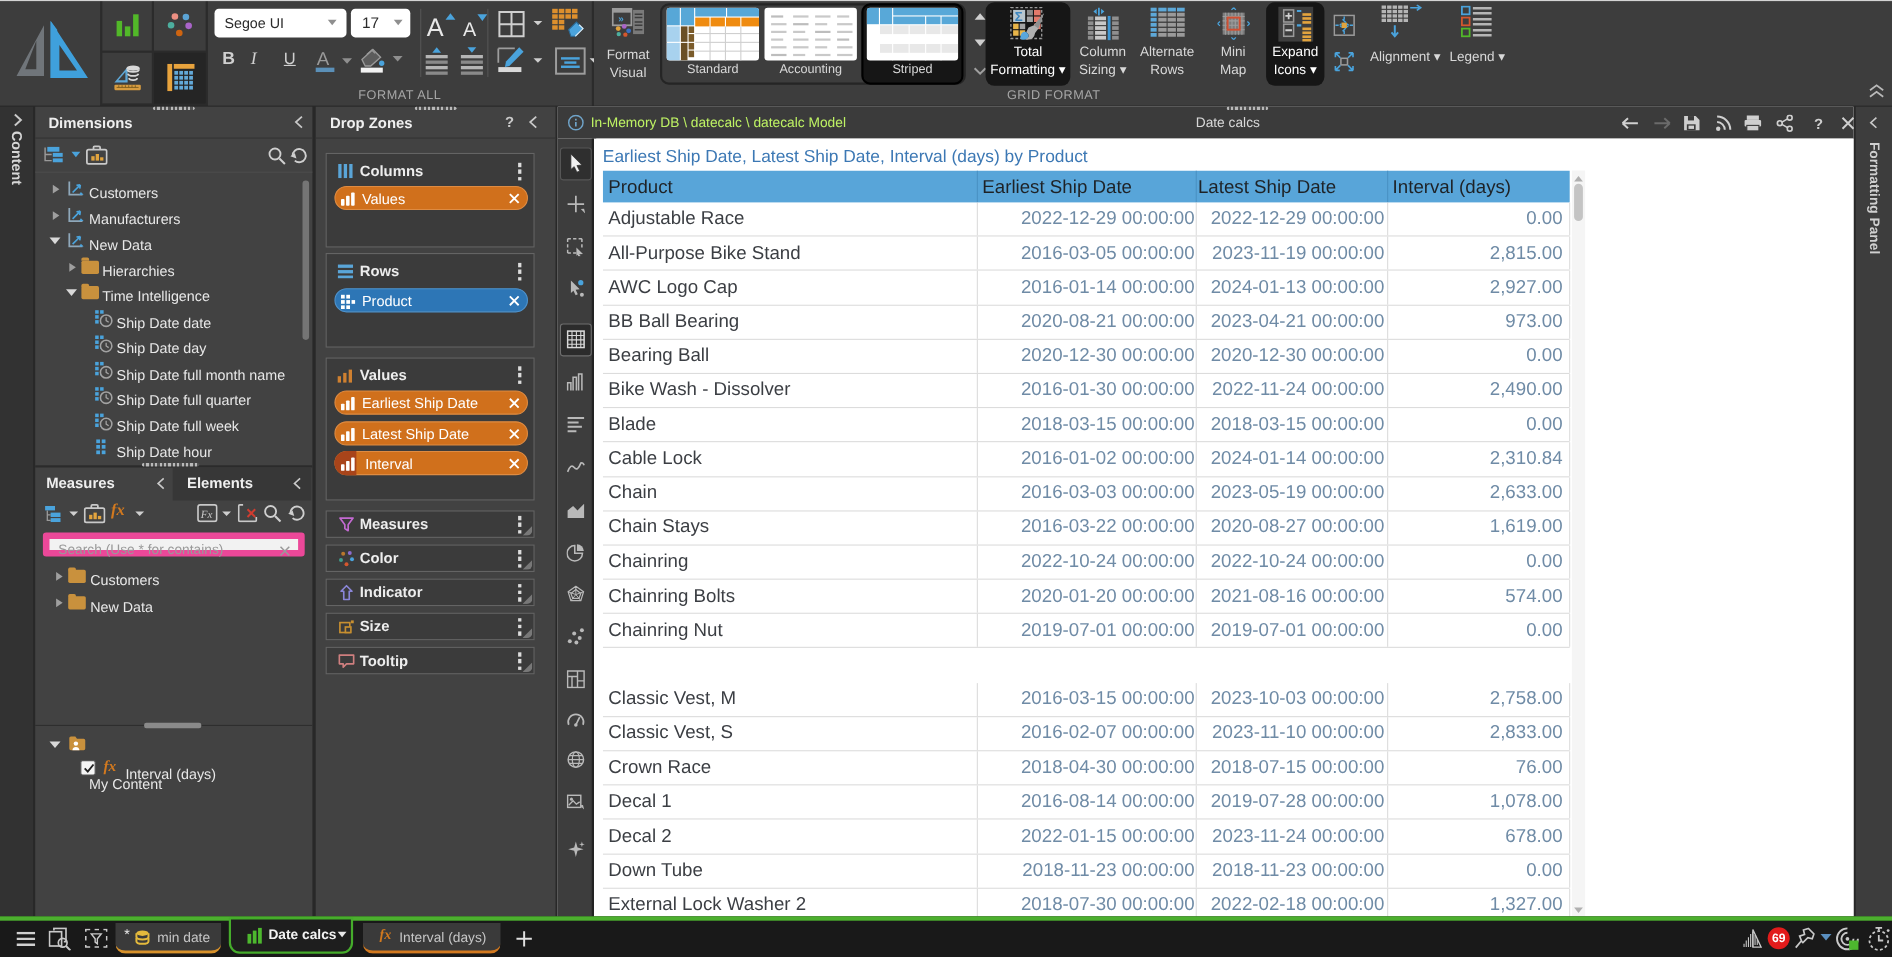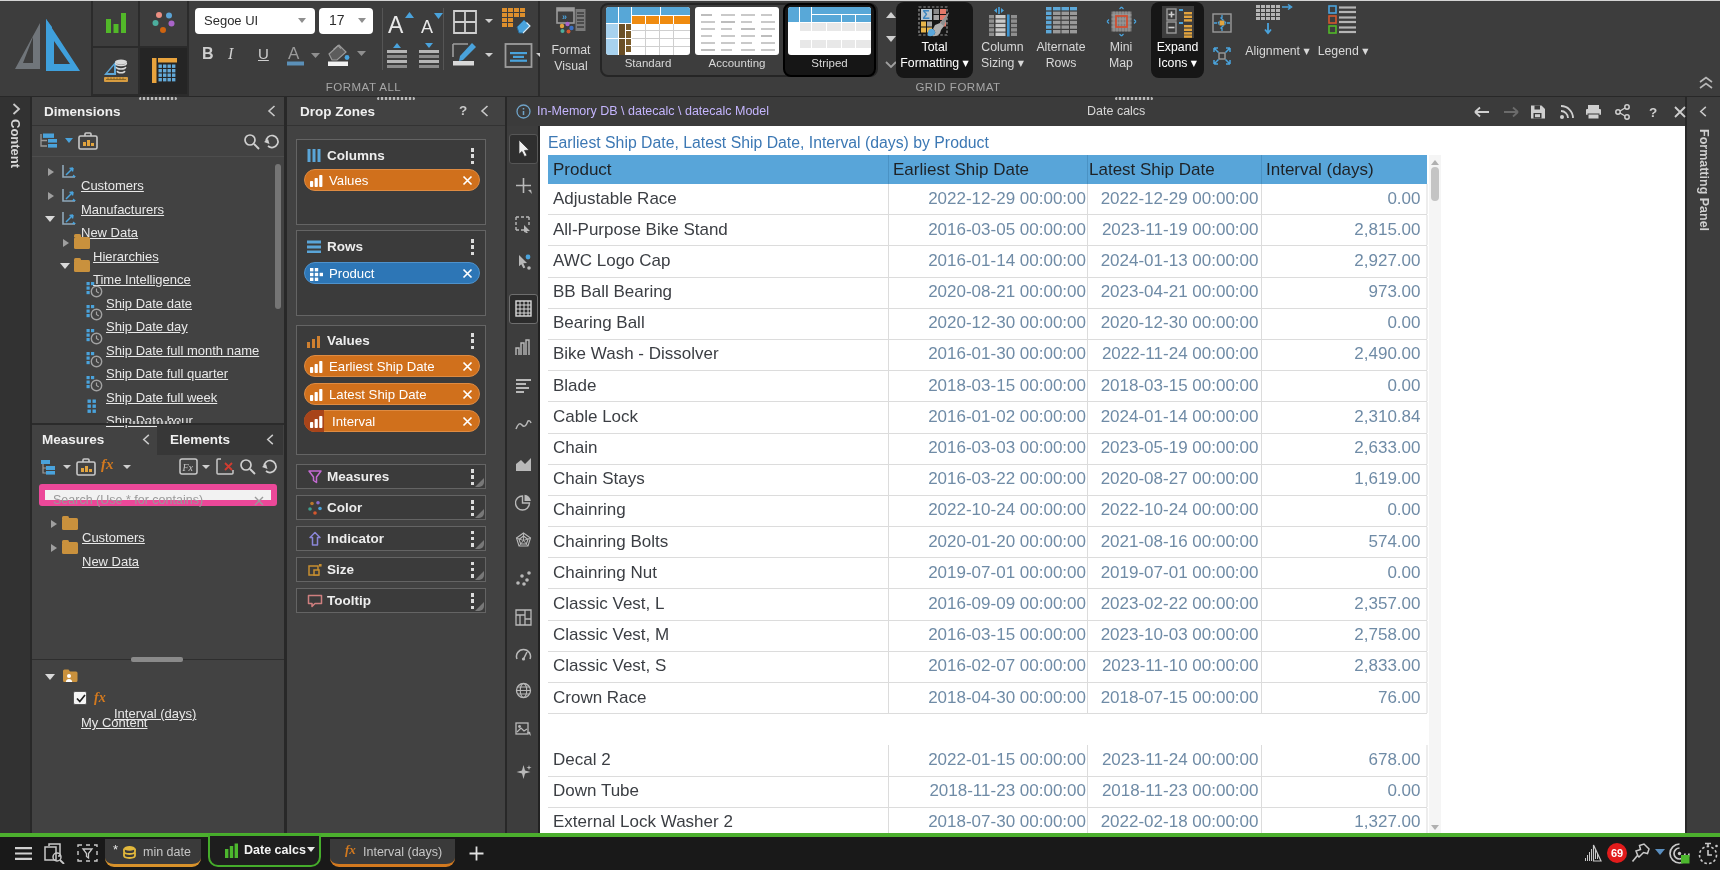--- a/index.html
+++ b/index.html
@@ -24,21 +24,21 @@
   
   #taskbar { position:absolute; left:0; top:833px; width:1720px; height:37px; background:#191919;
     border-top:4px solid #4caf2e; }
 
   .vtext { writing-mode:vertical-rl; color:#c9c9c9; font-size:12px; }
   .caret { width:0; height:0; border-left:4.5px solid transparent; border-right:4.5px solid transparent; border-top:5px solid #8f8f8f; }
   .caret-w { width:0; height:0; border-left:4px solid transparent; border-right:4px solid transparent; border-top:4.5px solid #cfcfcf; }
   .rlbl2 { position:absolute; color:#d8d8d8; font-size:12.3px; text-align:center; line-height:15.5px; white-space:nowrap; }
   .hdr-title { color:#efefef; font-size:13.5px; font-weight:bold; }
   .trow { position:absolute; left:0; height:20px; white-space:nowrap; }
-  .trow .tx { position:absolute; top:16px; font-size:13px; color:#e8e8e8;text-decoration:underline; }
+  .trow .tx { position:absolute; top:6px; font-size:13px; color:#e8e8e8; }
   .arr-r { position:absolute; width:0; height:0; border-top:4.5px solid transparent; border-bottom:4.5px solid transparent; border-left:6px solid #9f9f9f; top:6px; }
   .arr-d { position:absolute; width:0; height:0; border-left:5px solid transparent; border-right:5px solid transparent; border-top:6.5px solid #d9d9d9; top:7px; }
   .folder { position:absolute; top:4px; width:16px; height:12px; background:#c9913d; border-radius:1.5px; }
   .folder:before { content:""; position:absolute; top:-2.5px; left:0; width:7px; height:3px; background:#c9913d; border-radius:1.5px 1.5px 0 0; }
   .dzbox { position:absolute; left:9px; width:190px; border:1.5px solid #646464; border-radius:0; background:#3b3b3b; }
   .dzhead { position:absolute; left:30px; font-size:13.5px; font-weight:bold; color:#ededed; }
   .dzdots { position:absolute; right:11px; width:3.5px; }
   .dzdots i { display:block; width:3.5px; height:3.5px; background:#dcdcdc; margin-bottom:2.8px; }
   .pill { position:absolute; left:7px; width:176px; height:22px; background:#d0701c; border:1px solid #de8b42; border-radius:11.5px; }
   .pill .ptx { position:absolute; left:24px; top:3px; font-size:13.2px; color:#fff; }
@@ -910,21 +910,21 @@
     </div>
   </div>
   <div id="docarea">
 
     <div class="abs" style="left:0;top:0;width:1178px;height:29px;background:#3b3b3b;">
       <div class="abs" style="left:608px;top:0px;width:38px;height:3px;background:repeating-linear-gradient(90deg,#b9b9b9 0 2px,#555 2px 4px);border-radius:2px;"></div>
       <svg class="abs" style="left:9px;top:7px;" width="15" height="15" viewBox="0 0 15 15">
           <circle cx="7.5" cy="7.5" r="6.5" fill="none" stroke="#6fa3c8" stroke-width="1.3"></circle>
           <path d="M7.5 4 v1.6 M7.5 7 v4" stroke="#6fa3c8" stroke-width="1.5"></path>
         </svg>
-      <span class="abs" style="left:30px;top:7px;font-size:12.5px;color:#c4b5fd;">In-Memory DB \ datecalc \ datecalc Model</span>
+      <span class="abs" style="left:30px;top:7px;font-size:12.5px;color:#bef264;">In-Memory DB \ datecalc \ datecalc Model</span>
       <span class="abs" style="left:580px;top:7px;font-size:12.5px;color:#d8d8d8;">Date calcs</span>
       <svg class="abs" style="left:966px;top:7px;" width="220" height="16" viewBox="0 0 220 16">
         <path d="M2 8 h14 M2 8 l5 -4.5 M2 8 l5 4.5" stroke="#d0d0d0" stroke-width="1.8" fill="none"></path>
         <path d="M31 8 h14 M45 8 l-5 -4.5 M45 8 l-5 4.5" stroke="#6b6b6b" stroke-width="1.8" fill="none"></path>
         <g transform="translate(57,0)">
             <path d="M1 1.5 h10.5 l3.5 3.5 v9.5 h-14 Z" fill="#cfcfcf"></path>
             <rect x="4.5" y="1.5" width="5.5" height="4" fill="#3b3b3b"></rect>
             <rect x="3.5" y="9" width="8" height="5.5" fill="#3b3b3b"></rect>
             <rect x="5" y="10.2" width="5" height="3" fill="#cfcfcf"></rect>
           </g>
@@ -1105,43 +1105,43 @@
           <span class="c1">2020-01-20 00:00:00</span>
           <span class="c2">2021-08-16 00:00:00</span>
           <span class="c3">574.00</span>
         </div>
       <div class="gr" style="top:403.28px;height:31.19px;">
           <span class="c0">Chainring Nut</span>
           <span class="c1">2019-07-01 00:00:00</span>
           <span class="c2">2019-07-01 00:00:00</span>
           <span class="c3">0.00</span>
         </div>
-      <div class="gr" style="top:434.47px;height:31.19px;">
-          <span class="c0">Classic Vest, L</span>
-          <span class="c1">2016-09-09 00:00:00</span>
-          <span class="c2">2023-02-22 00:00:00</span>
-          <span class="c3">2,357.00</span>
-        </div>
       <div class="gr" style="top:465.66px;height:31.19px;">
           <span class="c0">Classic Vest, M</span>
           <span class="c1">2016-03-15 00:00:00</span>
           <span class="c2">2023-10-03 00:00:00</span>
           <span class="c3">2,758.00</span>
         </div>
       <div class="gr" style="top:496.85px;height:31.19px;">
           <span class="c0">Classic Vest, S</span>
           <span class="c1">2016-02-07 00:00:00</span>
           <span class="c2">2023-11-10 00:00:00</span>
           <span class="c3">2,833.00</span>
         </div>
       <div class="gr" style="top:528.04px;height:31.19px;">
           <span class="c0">Crown Race</span>
           <span class="c1">2018-04-30 00:00:00</span>
           <span class="c2">2018-07-15 00:00:00</span>
           <span class="c3">76.00</span>
+        </div>
+      <div class="gr" style="top:559.23px;height:31.19px;">
+          <span class="c0">Decal 1</span>
+          <span class="c1">2016-08-14 00:00:00</span>
+          <span class="c2">2019-07-28 00:00:00</span>
+          <span class="c3">1,078.00</span>
         </div>
       <div class="gr" style="top:590.42px;height:31.19px;">
           <span class="c0">Decal 2</span>
           <span class="c1">2022-01-15 00:00:00</span>
           <span class="c2">2023-11-24 00:00:00</span>
           <span class="c3">678.00</span>
         </div>
       <div class="gr" style="top:621.61px;height:31.19px;">
           <span class="c0">Down Tube</span>
           <span class="c1">2018-11-23 00:00:00</span>

